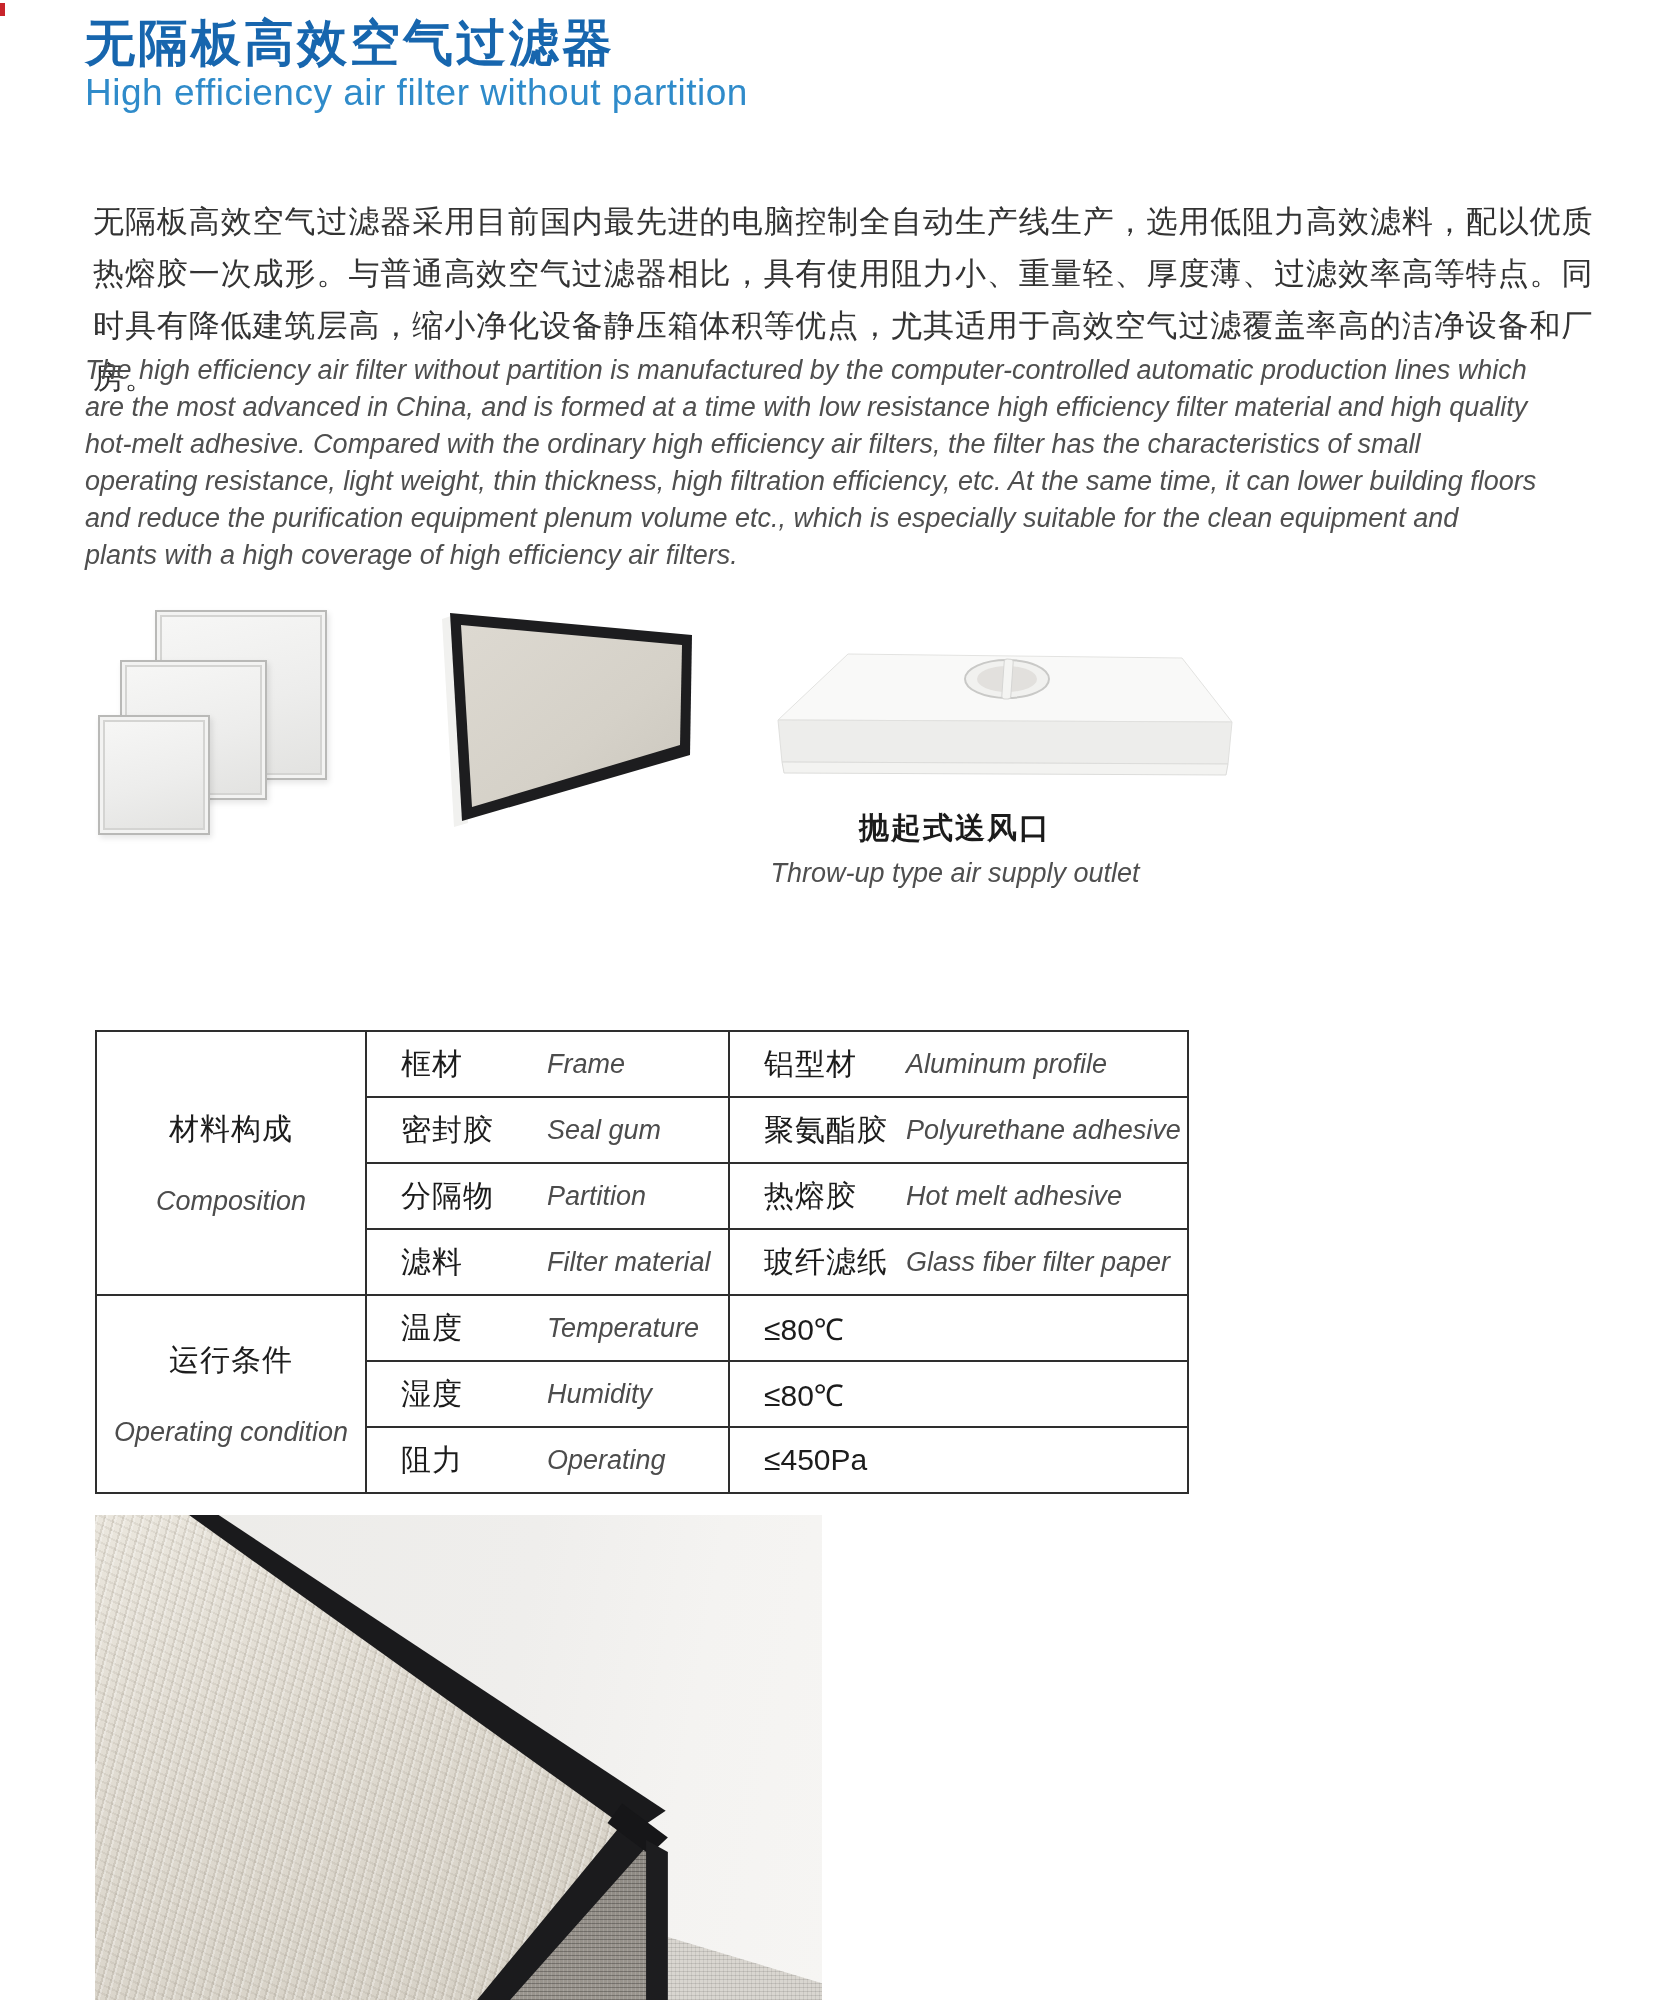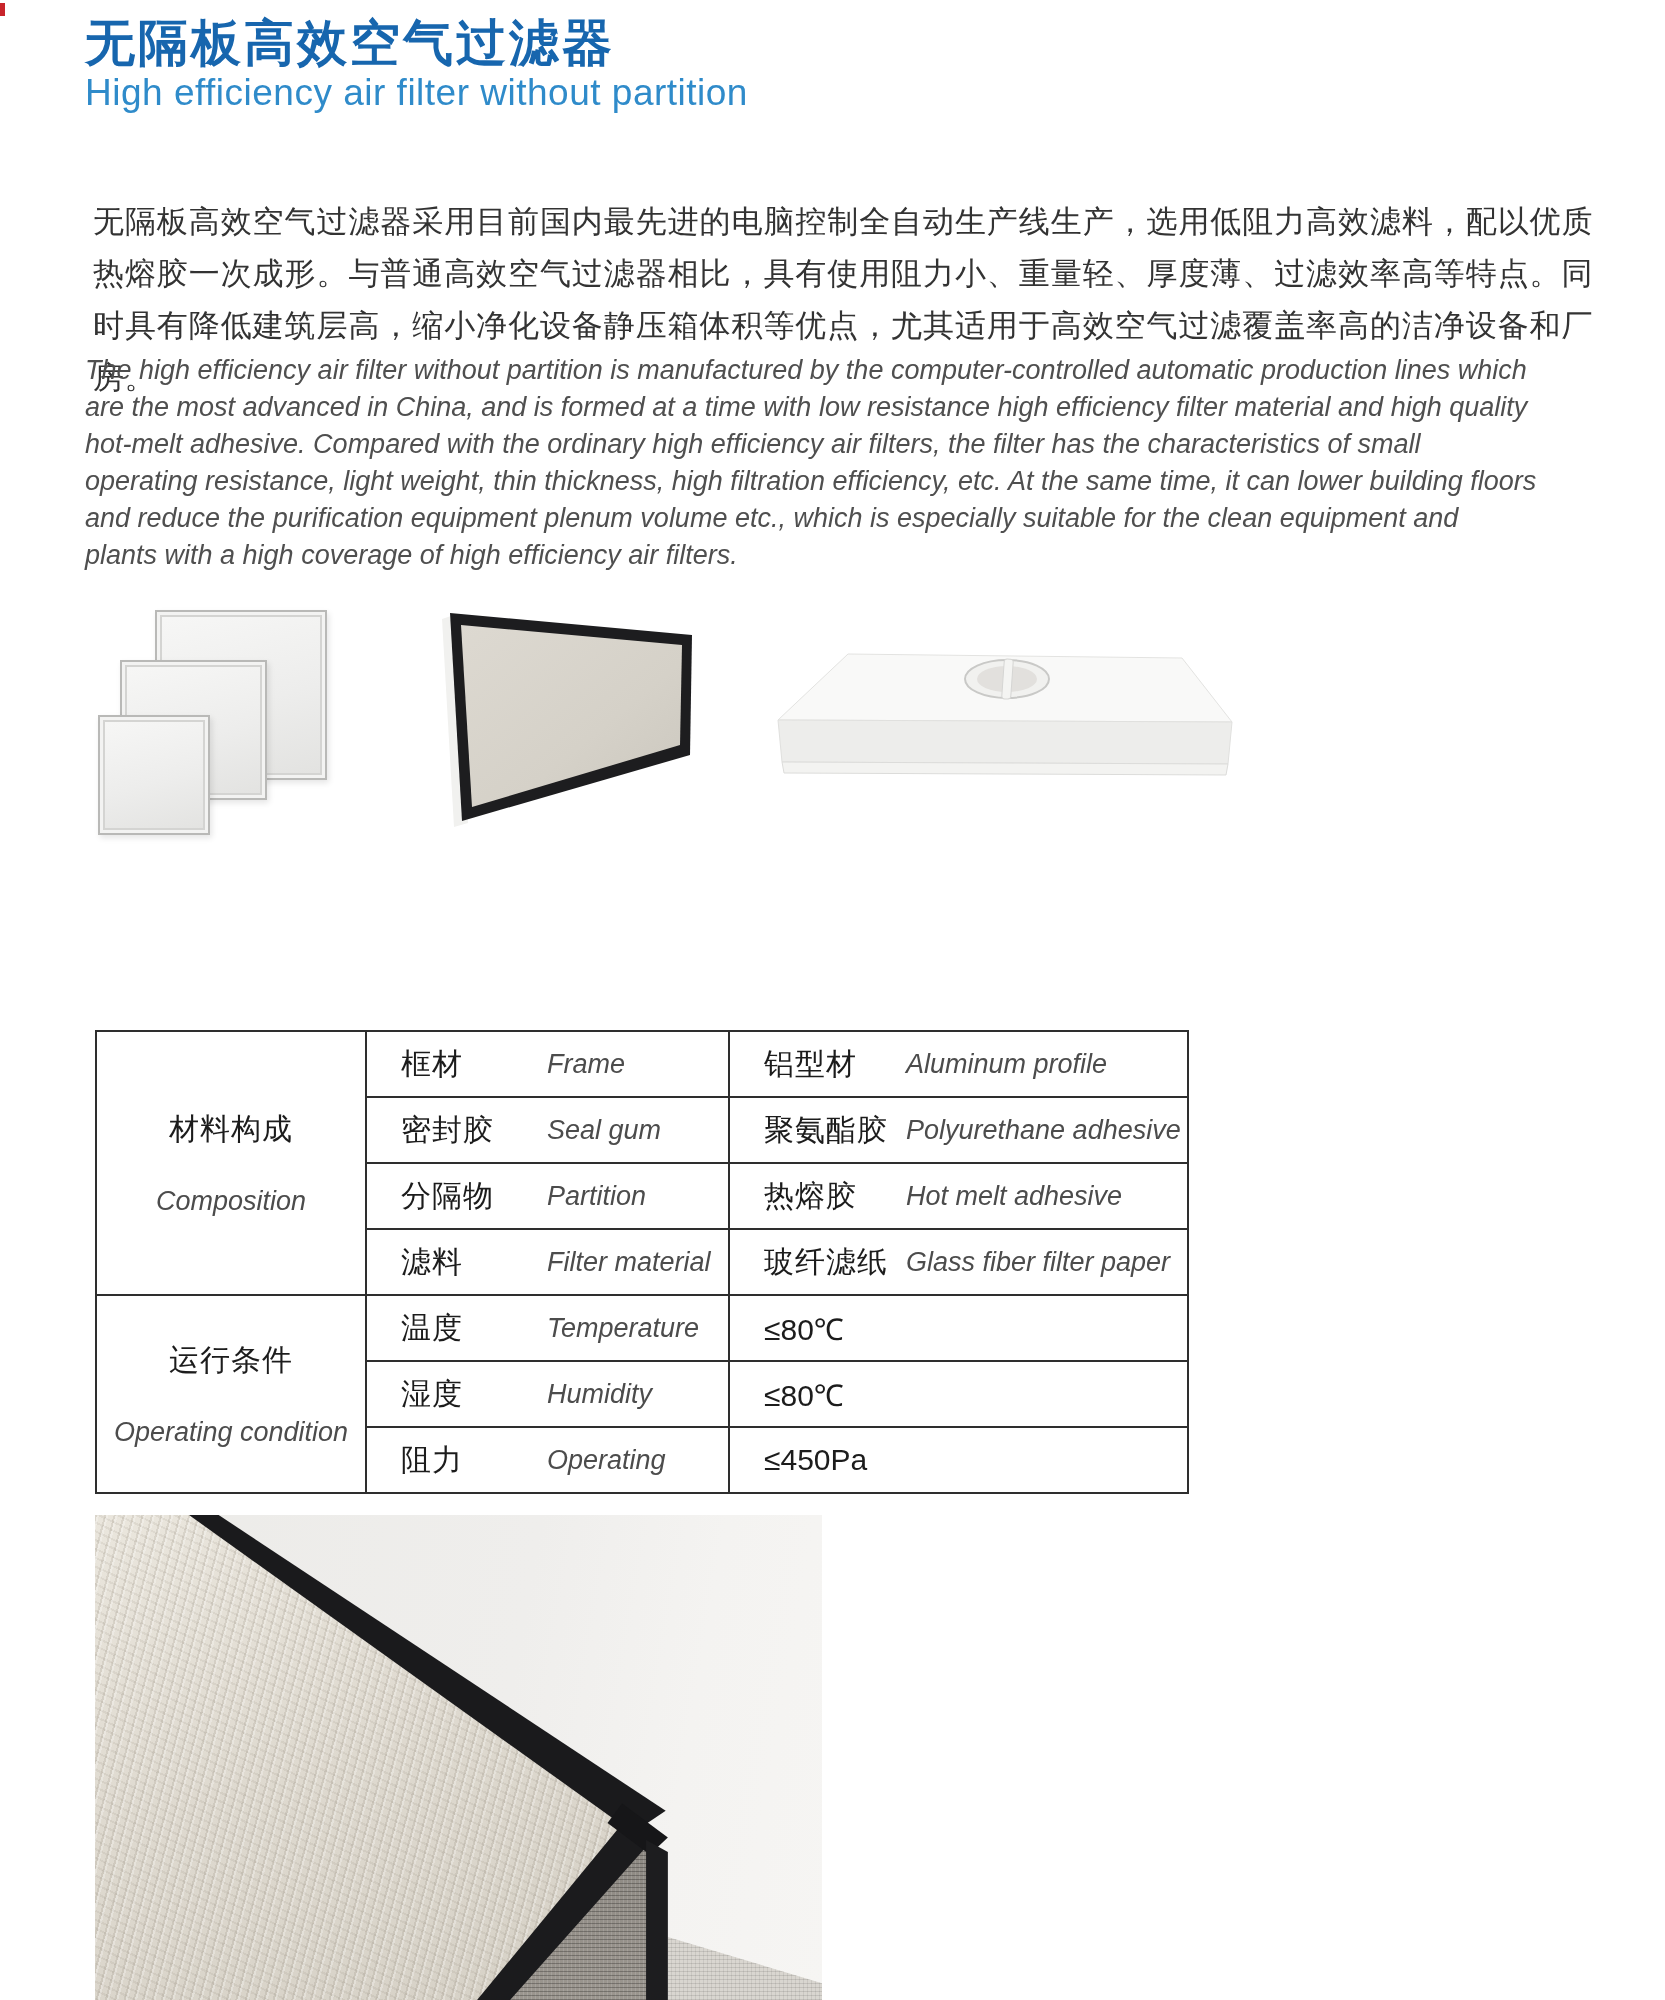--- a/index.html
+++ b/index.html
@@ -120,20 +120,24 @@
     <svg width="470" height="135" viewBox="0 0 470 135">
       <polygon points="8,78 78,12 412,16 462,80" fill="#f9f9f8" stroke="#e3e3e1" stroke-width="1"></polygon>
       <polygon points="8,78 462,80 458,122 12,120" fill="#ededeb" stroke="#e0e0de" stroke-width="1"></polygon>
       <polygon points="12,120 458,122 456,133 14,131" fill="#f3f3f1" stroke="#dcdcda" stroke-width="1"></polygon>
       <ellipse cx="237" cy="37" rx="42" ry="19" fill="#f1f1ef" stroke="#c9c9c7" stroke-width="2"></ellipse>
       <ellipse cx="237" cy="37" rx="30" ry="13" fill="#e2e0dd"></ellipse>
       <rect x="233" y="17" width="9" height="40" rx="3" fill="#f4f4f2" stroke="#d5d5d3" stroke-width="1" transform="rotate(4 237 37)"></rect>
     </svg>
   </div>
 
+  <div class="outlet-captions">
+    <div class="cap-zh">抛起式送风口</div>
+    <div class="cap-en">Throw-up type air supply outlet</div>
+  </div>
 
 
   <table class="materials">
     <colgroup>
         <col style="width:270px">
         <col style="width:363px">
         <col style="width:459px">
       </colgroup>
     <tbody>
         <tr>

